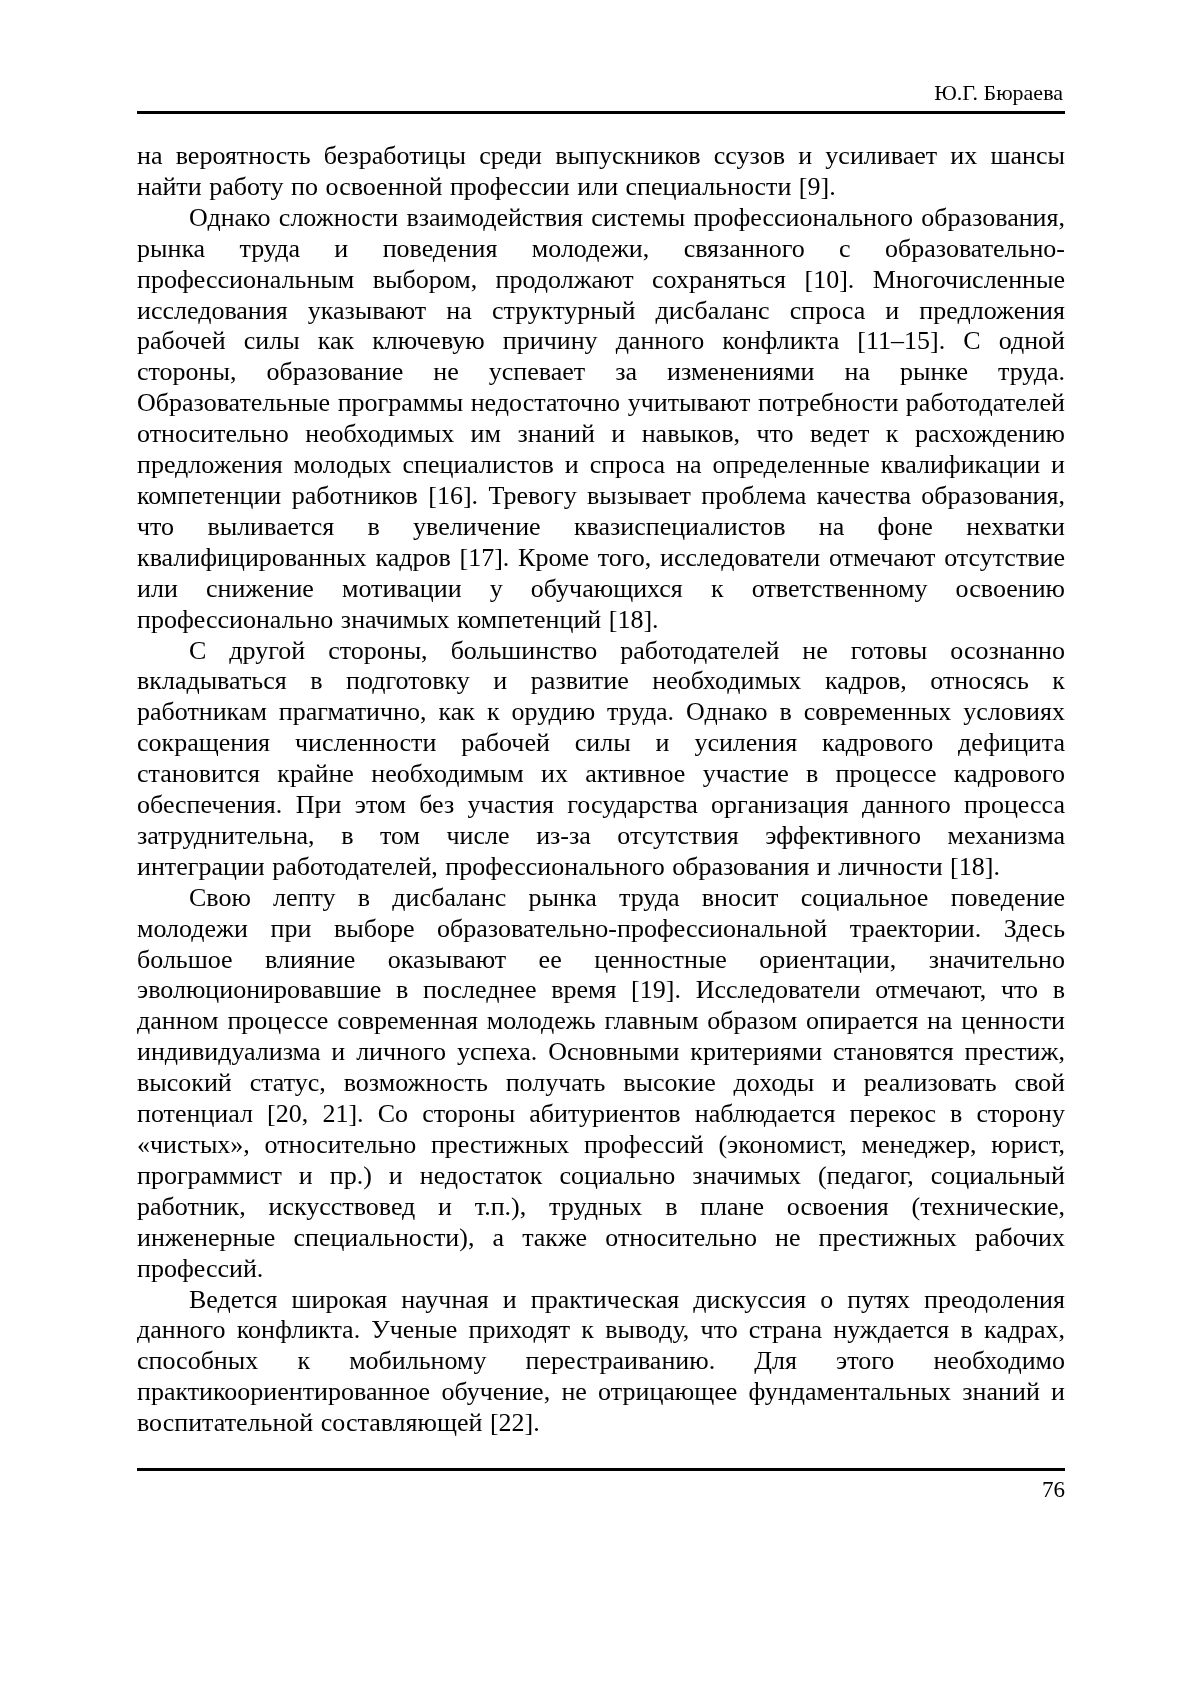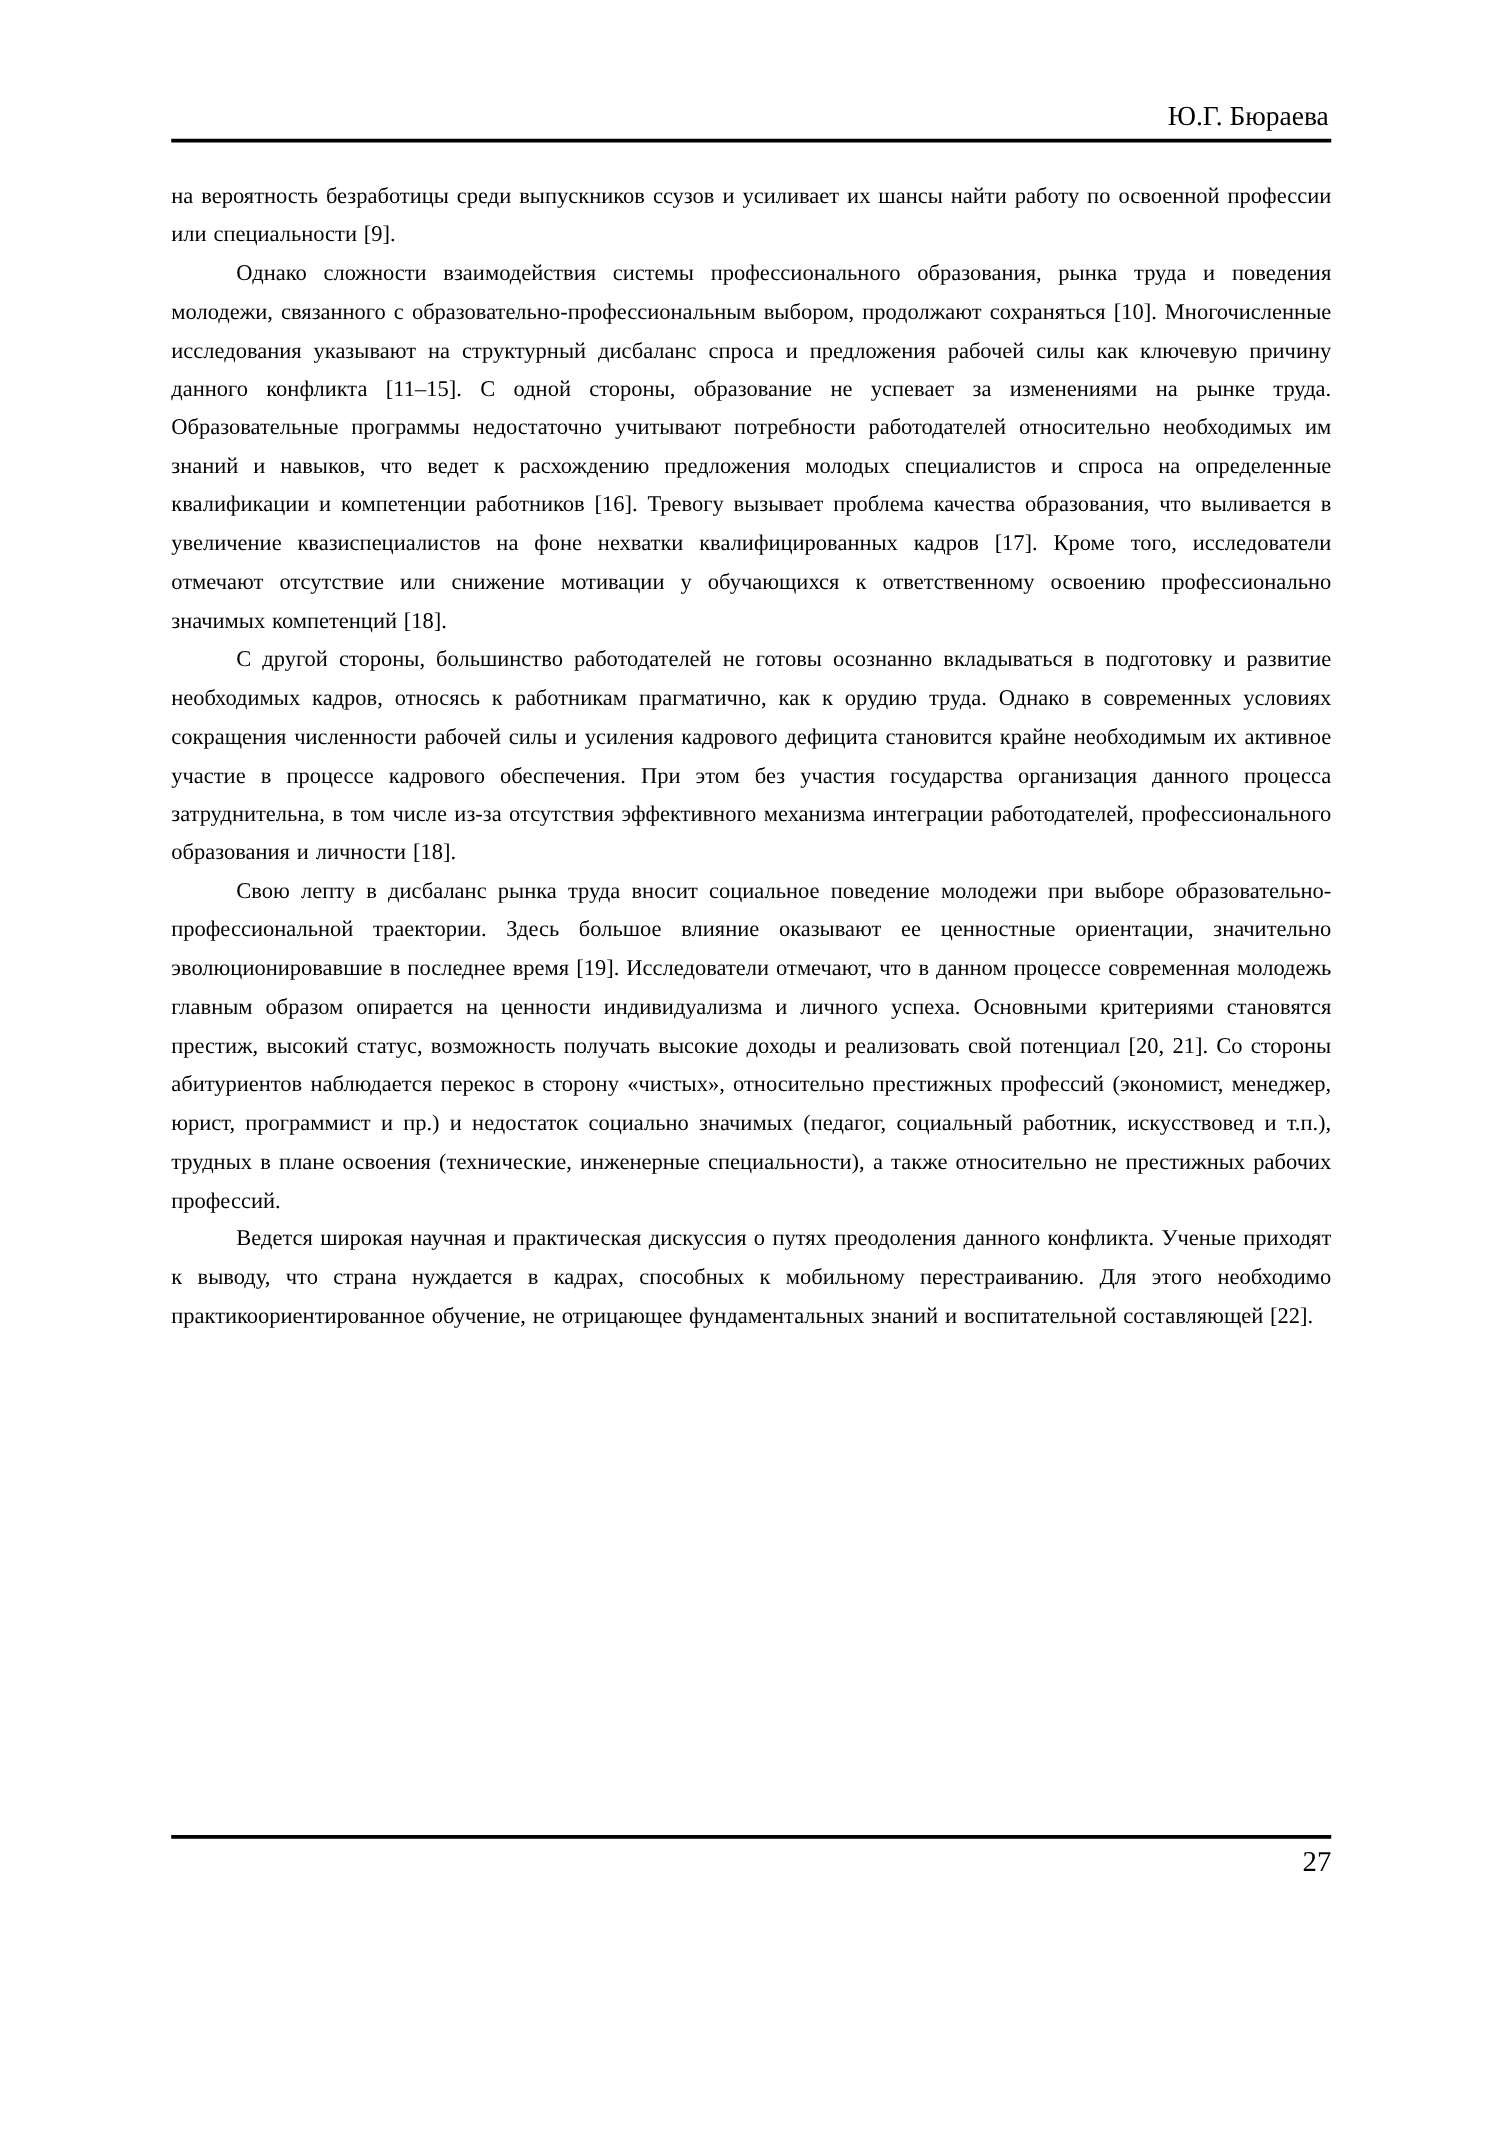--- a/index.html
+++ b/index.html
@@ -36,21 +36,21 @@
     width: 100%;
   }
   .article-body {
     position: absolute;
     top: 141px;
     left: 137px;
     width: 928px;
   }
   .article-body p {
     margin: 0;
-    font-size: 18px;
+    font-size: 26px;
     line-height: 30.9px;
     text-align: justify;
     text-indent: 52px;
     word-spacing: 1px;
   }
   .article-body p.continuation {
     text-indent: 0;
   }
   .page-footer {
     position: absolute;
@@ -78,16 +78,16 @@
   <div class="article-body">
     <p class="continuation">на вероятность безработицы среди выпускников ссузов и усиливает их шансы найти работу по освоенной профессии или специальности [9].</p>
     <p>Однако сложности взаимодействия системы профессионального образования, рынка труда и поведения молодежи, связанного с образовательно-профессиональным выбором, продолжают сохраняться [10]. Многочисленные исследования указывают на структурный дисбаланс спроса и предложения рабочей силы как ключевую причину данного конфликта [11–15]. С одной стороны, образование не успевает за изменениями на рынке труда. Образовательные программы недостаточно учитывают потребности работодателей относительно необходимых им знаний и навыков, что ведет к расхождению предложения молодых специалистов и спроса на определенные квалификации и компетенции работников [16]. Тревогу вызывает проблема качества образования, что выливается в увеличение квазиспециалистов на фоне нехватки квалифицированных кадров [17]. Кроме того, исследователи отмечают отсутствие или снижение мотивации у обучающихся к ответственному освоению профессионально значимых компетенций [18].</p>
     <p>С другой стороны, большинство работодателей не готовы осознанно вкладываться в подготовку и развитие необходимых кадров, относясь к работникам прагматично, как к орудию труда. Однако в современных условиях сокращения численности рабочей силы и усиления кадрового дефицита становится крайне необходимым их активное участие в процессе кадрового обеспечения. При этом без участия государства организация данного процесса затруднительна, в том числе из-за отсутствия эффективного механизма интеграции работодателей, профессионального образования и личности [18].</p>
     <p>Свою лепту в дисбаланс рынка труда вносит социальное поведение молодежи при выборе образовательно-профессиональной траектории. Здесь большое влияние оказывают ее ценностные ориентации, значительно эволюционировавшие в последнее время [19]. Исследователи отмечают, что в данном процессе современная молодежь главным образом опирается на ценности индивидуализма и личного успеха. Основными критериями становятся престиж, высокий статус, возможность получать высокие доходы и реализовать свой потенциал [20, 21]. Со стороны абитуриентов наблюдается перекос в сторону «чистых», относительно престижных профессий (экономист, менеджер, юрист, программист и пр.) и недостаток социально значимых (педагог, социальный работник, искусствовед и т.п.), трудных в плане освоения (технические, инженерные специальности), а также относительно не престижных рабочих профессий.</p>
     <p>Ведется широкая научная и практическая дискуссия о путях преодоления данного конфликта. Ученые приходят к выводу, что страна нуждается в кадрах, способных к мобильному перестраиванию. Для этого необходимо практикоориентированное обучение, не отрицающее фундаментальных знаний и воспитательной составляющей [22].</p>
   </div>
 
   <div class="page-footer">
     <div class="rule"></div>
-    <div class="page-number">27</div>
+    <div class="page-number">76</div>
   </div>
 
 </div>
 
 </body></html>

